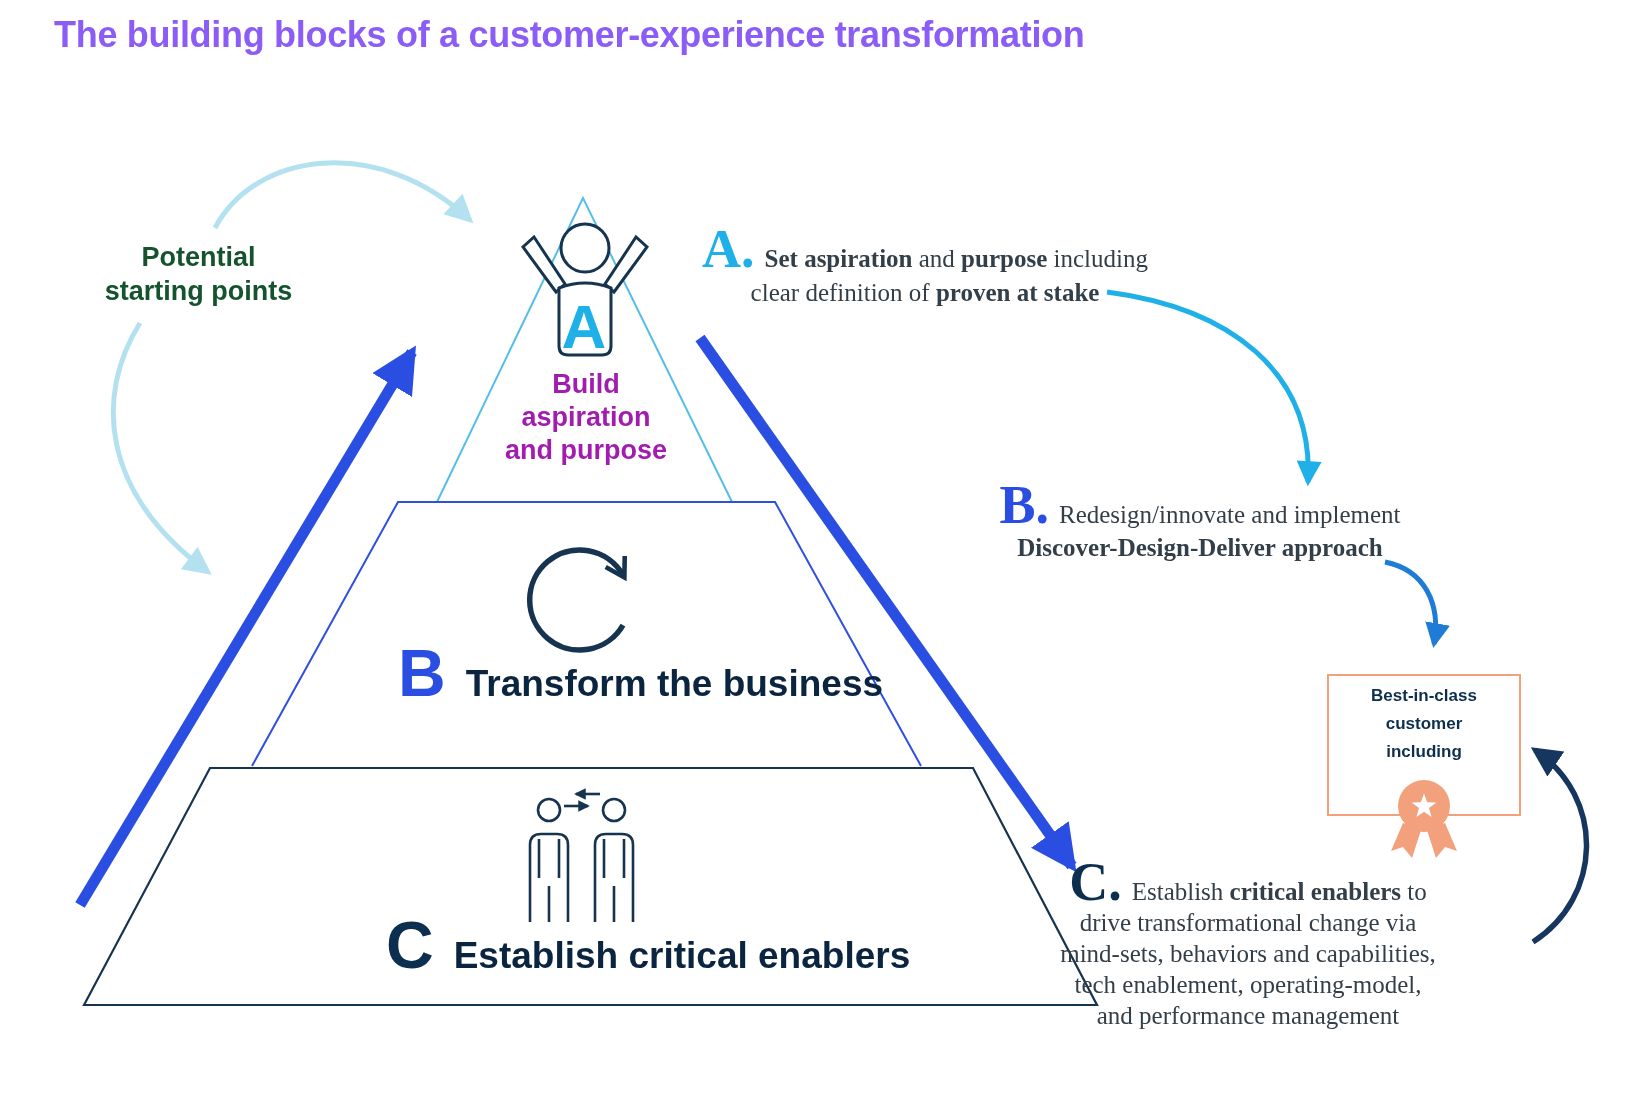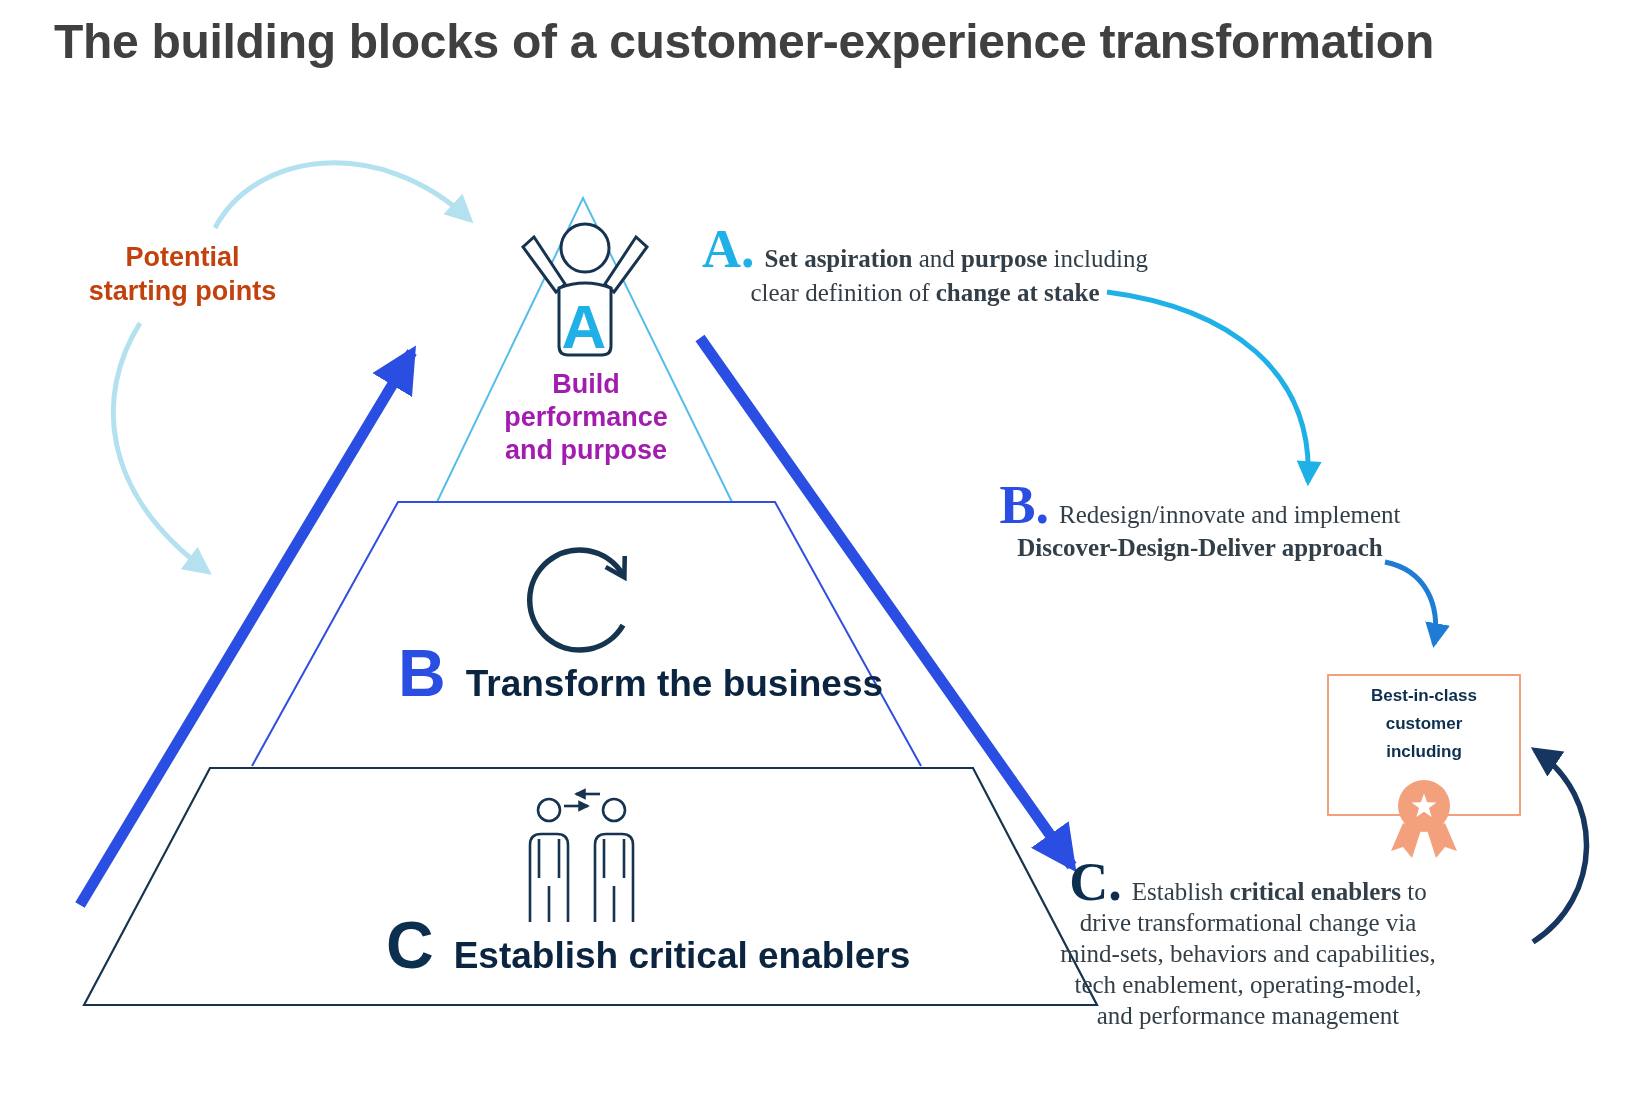--- a/index.html
+++ b/index.html
@@ -3,25 +3,25 @@
 <meta charset="utf-8">
 <style>
   html,body{margin:0;padding:0;background:#ffffff;}
   .canvas{
     position:relative;width:1650px;height:1116px;background:#ffffff;overflow:hidden;
     font-family:"Liberation Sans", sans-serif;color:#051c2c;
   }
   .canvas svg{position:absolute;left:0;top:0;}
   .abs{position:absolute;}
   .title{
-    left:54px;top:14px;font-size:48px;font-weight:700;letter-spacing:-0.3px;color:#404040;white-space:nowrap;
+    left:54px;top:14px;font-size:36px;font-weight:700;letter-spacing:-0.3px;color:#8b5cf6;white-space:nowrap;
   }
   .start-label{
-    left:60px;top:240px;width:245px;text-align:center;
-    font-size:27px;font-weight:700;line-height:34px;color:#c2410c;
+    left:76px;top:240px;width:245px;text-align:center;
+    font-size:27px;font-weight:700;line-height:34px;color:#14532d;
   }
   .apex-letter{
     left:548px;top:296px;width:72px;text-align:center;
     font-size:62px;font-weight:700;line-height:1;color:#20b0e8;
   }
   .apex-label{
     left:436px;top:368px;width:300px;text-align:center;
     font-size:27px;font-weight:700;line-height:33px;color:#a21caf;
   }
   .band-row{display:flex;align-items:baseline;white-space:nowrap;}
@@ -126,37 +126,37 @@
   <div class="abs title">The building blocks of a customer-experience transformation</div>
 
   <div class="abs start-label">
     <div class="line">Potential</div>
     <div class="line">starting points</div>
   </div>
 
   <div class="abs apex-letter">A</div>
   <div class="abs apex-label">
     <div class="line">Build</div>
-    <div class="line">performance</div>
+    <div class="line">aspiration</div>
     <div class="line">and purpose</div>
   </div>
 
   <div class="abs band-row row-b">
     <span class="band-letter letter-royal">B</span>
     <span class="band-text">Transform the business</span>
   </div>
 
   <div class="abs band-row row-c">
     <span class="band-letter letter-navy">C</span>
     <span class="band-text">Establish critical enablers</span>
   </div>
 
   <div class="ann ann-a">
     <div class="line"><span class="bigletter bl-cyan">A.</span><span><span class="b">Set aspiration</span><span> and </span><span class="b">purpose</span><span> including</span></span></div>
-    <div class="line"><span>clear definition of </span><span class="b">change at stake</span></div>
+    <div class="line"><span>clear definition of </span><span class="b">proven at stake</span></div>
   </div>
 
   <div class="ann ann-b">
     <div class="line"><span class="bigletter bl-royal">B.</span><span><span>Redesign/innovate and implement</span></span></div>
     <div class="line"><span class="b">Discover-Design-Deliver approach</span></div>
   </div>
 
   <div class="ann ann-c">
     <div class="line"><span class="bigletter bl-navy">C.</span><span><span>Establish </span><span class="b">critical enablers</span><span> to</span></span></div>
     <div class="line"><span>drive transformational change via</span></div>

